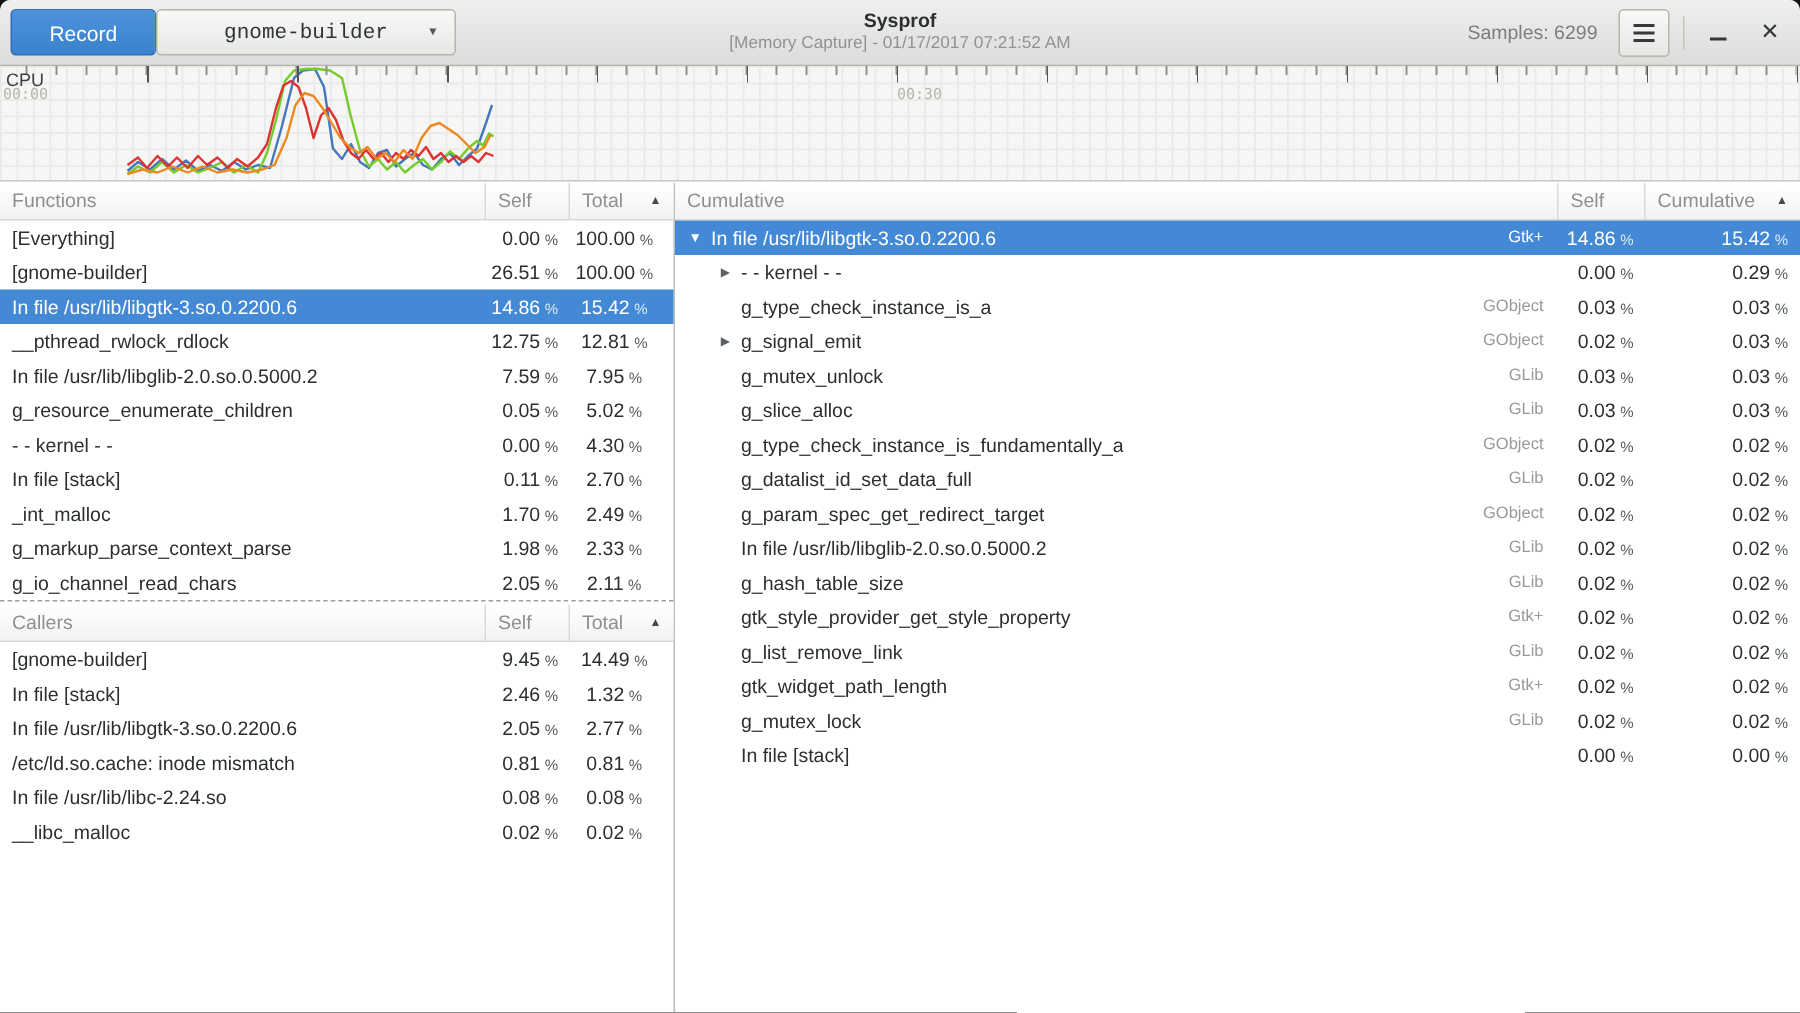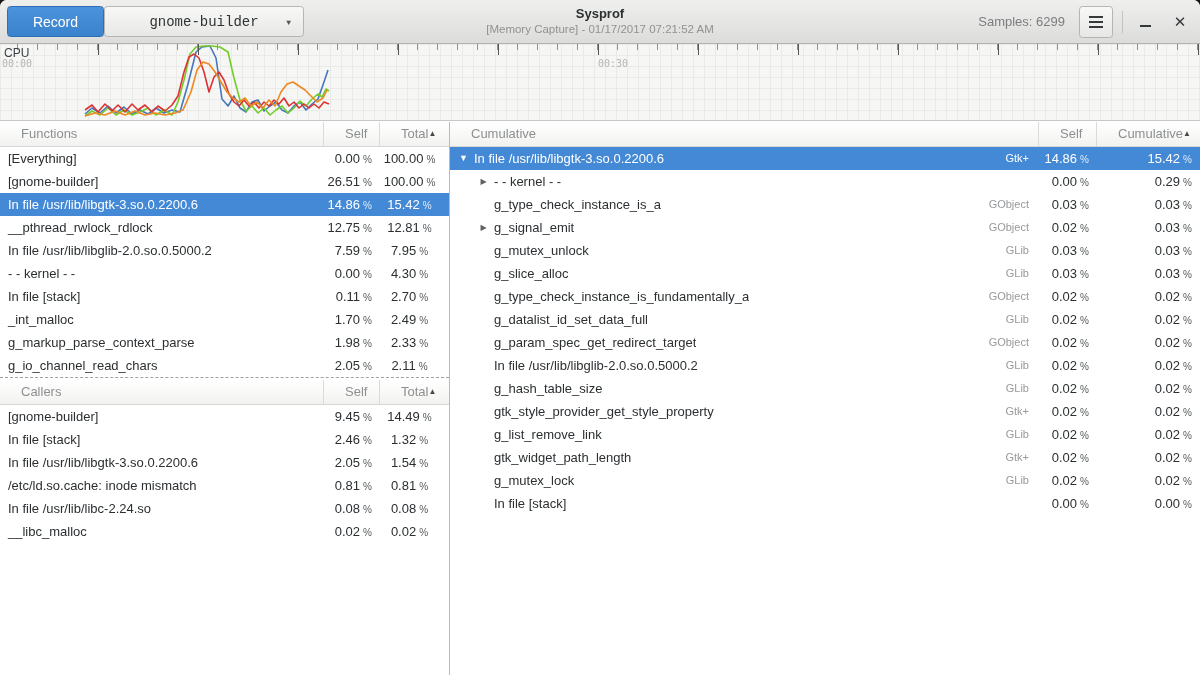--- a/index.html
+++ b/index.html
@@ -47,21 +47,21 @@
   .graph-label{position:absolute;left:4px;top:2px;font-size:12px;color:#3a3f41;}
   .time{position:absolute;top:14px;font-family:"DejaVu Sans Mono",monospace;font-size:10px;color:#b5b5b2;}
   .t0{left:2px;}  .t30{left:598px;}
 
   
   .content{position:absolute;top:122px;left:0;right:0;bottom:0;display:flex;background:#fff;}
   .left-panel{width:449px;border-right:1px solid #bbbbb9;}
   .right-panel{flex:1;min-width:0;}
   .thead{display:flex;height:25px;box-sizing:border-box;background:linear-gradient(#ffffff,#f2f2f0);
     border-bottom:1px solid #d7d7d5;color:#8d9091;font-size:13px;line-height:24px;}
-  .th{box-sizing:border-box;padding:0 21px;white-space:nowrap;overflow:hidden;}
+  .th{box-sizing:border-box;padding:0 8px;white-space:nowrap;overflow:hidden;}
   .left-panel .th.name{width:323px;}
   .left-panel .th.self{width:56px;border-left:1px solid #dadad8;}
   .left-panel .th.total{flex:1;border-left:1px solid #dadad8;display:flex;}
   .right-panel .th.name{width:588px;}
   .right-panel .th.self{width:58px;border-left:1px solid #dadad8;}
   .right-panel .th.cum{flex:1;border-left:1px solid #dadad8;display:flex;}
   .sort{margin-left:auto;font-size:8px;color:#45494b;line-height:24px;}
 
   .row{display:flex;height:23px;line-height:23px;font-size:13px;color:#2b2f31;}
   .cell{box-sizing:border-box;white-space:nowrap;overflow:hidden;}
@@ -158,20 +158,25 @@
             <div class="cell name"><span class="nm">__pthread_rwlock_rdlock</span></div>
             <div class="cell self"><span class="val">12.75</span><span class="pct">%</span></div>
             <div class="cell total"><span class="val">12.81</span><span class="pct">%</span></div>
           </div>
           <div class="row">
             <div class="cell name"><span class="nm">In file /usr/lib/libglib-2.0.so.0.5000.2</span></div>
             <div class="cell self"><span class="val">7.59</span><span class="pct">%</span></div>
             <div class="cell total"><span class="val">7.95</span><span class="pct">%</span></div>
           </div>
           <div class="row">
+            <div class="cell name"><span class="nm">g_resource_enumerate_children</span></div>
+            <div class="cell self"><span class="val">0.05</span><span class="pct">%</span></div>
+            <div class="cell total"><span class="val">5.02</span><span class="pct">%</span></div>
+          </div>
+          <div class="row">
             <div class="cell name"><span class="nm">- - kernel - -</span></div>
             <div class="cell self"><span class="val">0.00</span><span class="pct">%</span></div>
             <div class="cell total"><span class="val">4.30</span><span class="pct">%</span></div>
           </div>
           <div class="row">
             <div class="cell name"><span class="nm">In file [stack]</span></div>
             <div class="cell self"><span class="val">0.11</span><span class="pct">%</span></div>
             <div class="cell total"><span class="val">2.70</span><span class="pct">%</span></div>
           </div>
           <div class="row">
@@ -207,21 +212,21 @@
             <div class="cell total"><span class="val">14.49</span><span class="pct">%</span></div>
           </div>
           <div class="row">
             <div class="cell name"><span class="nm">In file [stack]</span></div>
             <div class="cell self"><span class="val">2.46</span><span class="pct">%</span></div>
             <div class="cell total"><span class="val">1.32</span><span class="pct">%</span></div>
           </div>
           <div class="row">
             <div class="cell name"><span class="nm">In file /usr/lib/libgtk-3.so.0.2200.6</span></div>
             <div class="cell self"><span class="val">2.05</span><span class="pct">%</span></div>
-            <div class="cell total"><span class="val">1.54</span><span class="pct">%</span></div>
+            <div class="cell total"><span class="val">2.77</span><span class="pct">%</span></div>
           </div>
           <div class="row">
             <div class="cell name"><span class="nm">/etc/ld.so.cache: inode mismatch</span></div>
             <div class="cell self"><span class="val">0.81</span><span class="pct">%</span></div>
             <div class="cell total"><span class="val">0.81</span><span class="pct">%</span></div>
           </div>
           <div class="row">
             <div class="cell name"><span class="nm">In file /usr/lib/libc-2.24.so</span></div>
             <div class="cell self"><span class="val">0.08</span><span class="pct">%</span></div>
             <div class="cell total"><span class="val">0.08</span><span class="pct">%</span></div>

